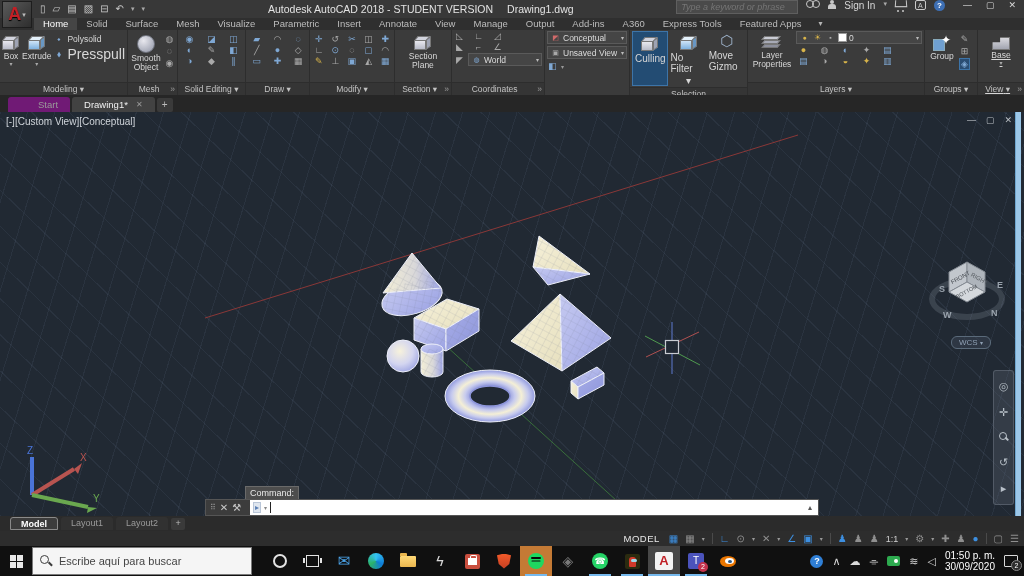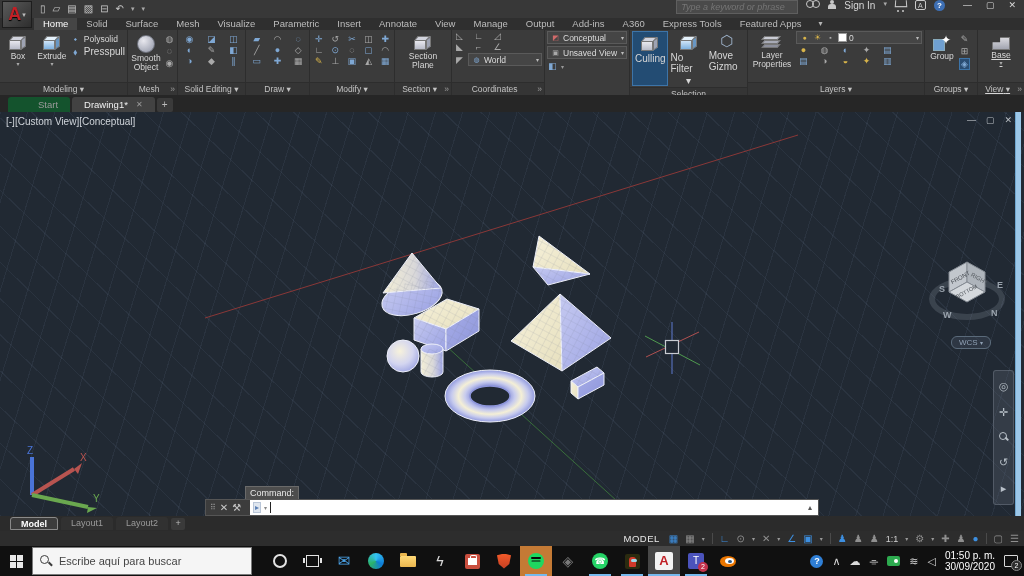--- a/index.html
+++ b/index.html
@@ -66,21 +66,21 @@
   .layer-stack i { position:absolute; left:0; width:16px; height:4px; transform:skewX(-40deg); background:#c9cbd4; border:1px solid #777; }
   .layer-stack i:nth-child(1){ top:0; } .layer-stack i:nth-child(2){ top:4px; background:#a7aab6; } .layer-stack i:nth-child(3){ top:8px; background:#8c8f9c; }
   .star-ic { position:relative; width:18px; height:16px; margin-top:2px; }
   .star-ic::before { content:""; position:absolute; left:0; top:4px; width:10px; height:10px; background:#6f9fd0; border:1px solid #8ab; }
   .star-ic::after { content:"✦"; position:absolute; right:0; top:-2px; color:#fff; font-size:12px; }
   .base-ic { width:18px; height:13px; margin-top:4px; background:linear-gradient(#d9d9de,#a2a5b0); border:1px solid #777; clip-path:polygon(0 100%,0 40%,45% 40%,45% 0,100% 0,100% 100%); }
 
   
   #filetabs { position:absolute; left:0; top:95px; width:1024px; height:17px; background:#262626; display:flex; align-items:flex-end; padding-left:8px; gap:2px; }
   .ftab { height:15px; line-height:15px; padding:0 12px; font-size:9.5px; border-radius:3px 3px 0 0; }
-  .ftab.inactive { background:#14532d; color:#9a9a9a;padding-left:30px; }
+  .ftab.inactive { background:#701a75; color:#9a9a9a;padding-left:30px; }
   .ftab.active { background:#424242; color:#f0f0f0; display:flex; align-items:center; gap:8px; }
   .ftab .x { color:#9a9a9a; font-size:8px; }
   .fplus { width:16px; height:14px; background:#3a3a3a; color:#bbb; text-align:center; line-height:13px; border-radius:2px; font-size:10px; }
 
   
   #viewport { position:absolute; left:0; top:112px; width:1024px; height:404px; background:
      repeating-linear-gradient(107deg, rgba(130,150,185,0.09) 0 1px, transparent 1px 26px),
      repeating-linear-gradient(44deg, rgba(130,150,185,0.09) 0 1px, transparent 1px 26px),
      #212933; overflow:hidden; }
   #vp-label { position:absolute; left:6px; top:4px; color:#cfd4da; font-size:10px; }
@@ -188,20 +188,21 @@
     <div class="qat">
       <span>▯</span>
       <span>▱</span>
       <span>▤</span>
       <span>▨</span>
       <span>⊟</span>
       <span>↶</span>
       <span class="cdd">▾</span>
       <span class="cdd">▾</span>
     </div>
+    <div id="title-center"><span>Autodesk AutoCAD 2018 - STUDENT VERSION</span><span class="doc">Drawing1.dwg</span></div>
     <div id="tb-right">
       <input id="kw-search" placeholder="Type a keyword or phrase" style="">
       <span class="binocs">
           <i></i>
           <i></i>
         </span>
       <span class="person-ic"></span>
       <span class="tbtxt">Sign In</span>
       <span class="cdd" style="font-size:7px;color:#aaa;">▾</span>
       <span class="cart-ic"></span>
@@ -256,21 +257,21 @@
           <span class="lbl">Extrude</span>
           <span class="cdd">▾</span>
         </div>
         <div class="smallrow">
           <div style="display:flex;align-items:center;gap:3px;">
             <span class="ti">⬩</span>
             <span style="font-size:8.5px;color:#d8d8d8;">Polysolid</span>
           </div>
           <div style="display:flex;align-items:center;gap:3px;">
             <span class="ti">⬧</span>
-            <span style="font-size:10px;color:#d8d8d8;">Presspull</span>
+            <span style="font-size:14px;color:#d8d8d8;">Presspull</span>
           </div>
         </div>
       </div>
       <div class="plabel"><span>Modeling</span> <span class="cdd">▾</span></div>
     </div>
 
     <div class="panel" style="width:50px;">
       <div class="pbody">
         <div class="bigbtn" style="width:32px;">
           <span class="sphere-ic"></span>

